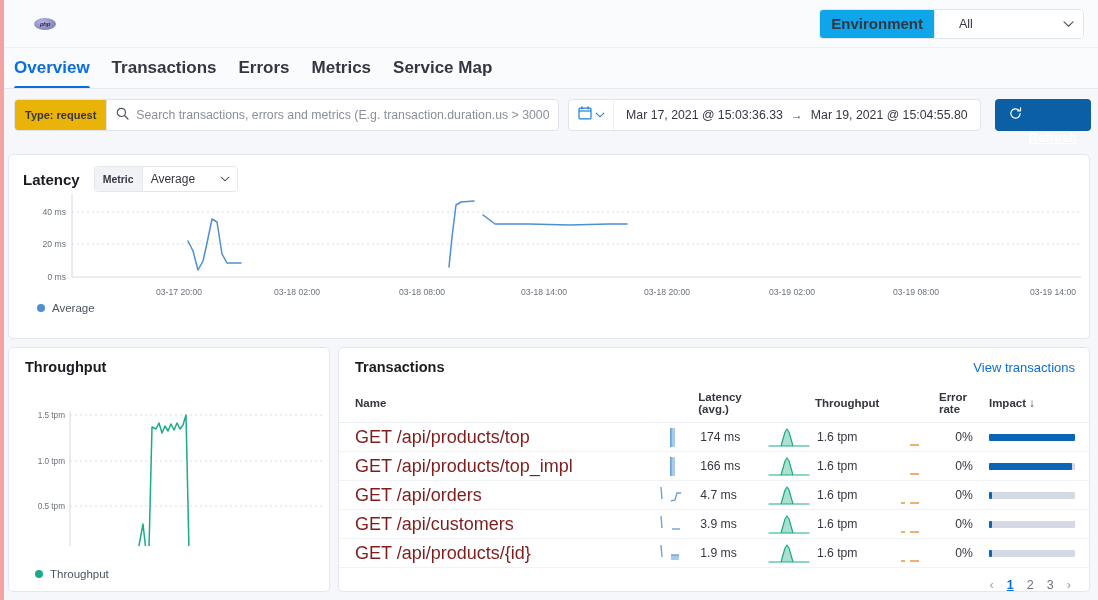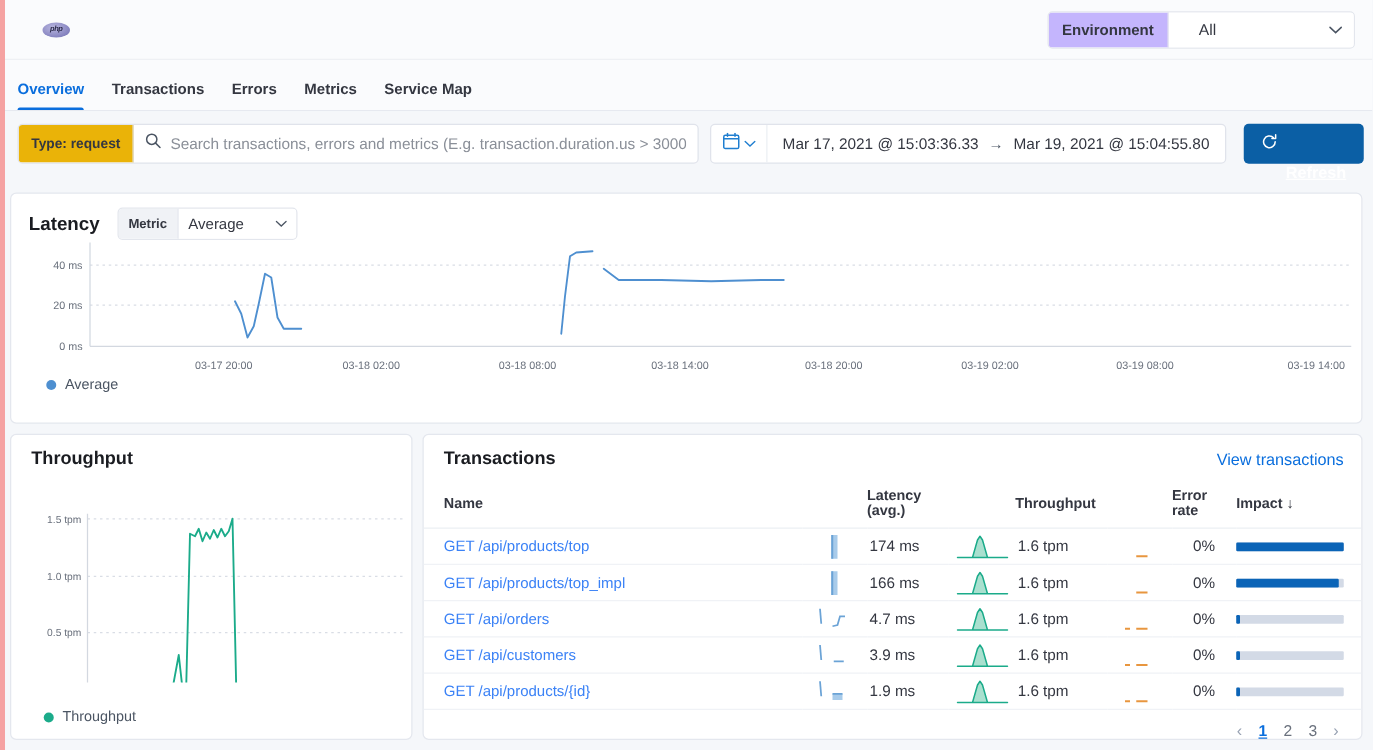--- a/index.html
+++ b/index.html
@@ -37,43 +37,43 @@
     font-size: 6px; font-weight: 700; color: #2b2a4a;
     letter-spacing: -0.3px; font-style: italic;
   }
   .header-spacer { flex: 1; }
   .env-group {
     display: flex; align-items: stretch; height: 30px;
     border: 1px solid #e3e6ed; border-radius: 4px; overflow: hidden;
     background: #fff;
   }
   .env-label {
-    background: #c4b5fd; padding: 0 11px;
+    background: #0ea5e9; padding: 0 11px;
     display: flex; align-items: center;
-    font-size: 12px; font-weight: 700; color: #343741;
+    font-size: 15px; font-weight: 700; color: #343741;
     border-right: 1px solid #e3e6ed;
   }
   .env-select {
     width: 148px; display: flex; align-items: center;
     padding: 0 24px; font-size: 12.5px; color: #343741;
     position: relative; background: #fff;
   }
   .env-select .chev { position: absolute; right: 9px; top: 50%; transform: translateY(-50%); }
 
   .chev-svg { display: block; }
 
   
   .tabs {
     height: 41px; background: #fafbfd;
     display: flex; align-items: flex-end; gap: 22px;
     padding: 0 0 0 14px;
     border-bottom: 1px solid #e6e9f0;
   }
   .tab {
-    font-size: 12px; font-weight: 700; color: #343741;
+    font-size: 17px; font-weight: 700; color: #343741;
     padding-bottom: 10px; position: relative; cursor: pointer;
   }
   .tab.active { color: #0a6edd; }
   .tab.active::after {
     content: ""; position: absolute; left: 0; right: 0; bottom: 0;
     height: 2px; background: #0a6edd; border-radius: 2px 2px 0 0;
   }
 
   
   .searchrow {
@@ -183,21 +183,21 @@
   .col-lat-spark { width: 56px; }
   .col-lat { width: 72px; }
   .col-tp-spark { width: 56px; }
   .col-tp { width: 76px; }
   .col-er-spark { width: 56px; }
   .col-er { width: 58px; margin-left: 13px; }
   .col-impact { width: 86px; padding-right: 14px !important; }
   th.col-lat, th.col-tp, th.col-er, th.col-impact { text-align: center; }
   th.col-lat-spark, th.col-tp-spark, th.col-er-spark { text-align: center; }
   td.num { text-align: left; padding-left: 2px !important; }
-  .tx-name { color: #3b82f6; cursor: pointer; font-size: 12px; }
+  .tx-name { color: #7f1d1d; cursor: pointer; font-size: 18px; }
   .spark-cell { text-align: center; }
   .spark-cell svg { display: block; margin: 0 auto; }
   .impact-track {
     height: 7px; background: #d3dae6; border-radius: 1px; position: relative;
     width: 86px;
   }
   .impact-fill {
     position: absolute; left: 0; top: 0; bottom: 0;
     background: #0b64b7; border-radius: 1px;
   }

